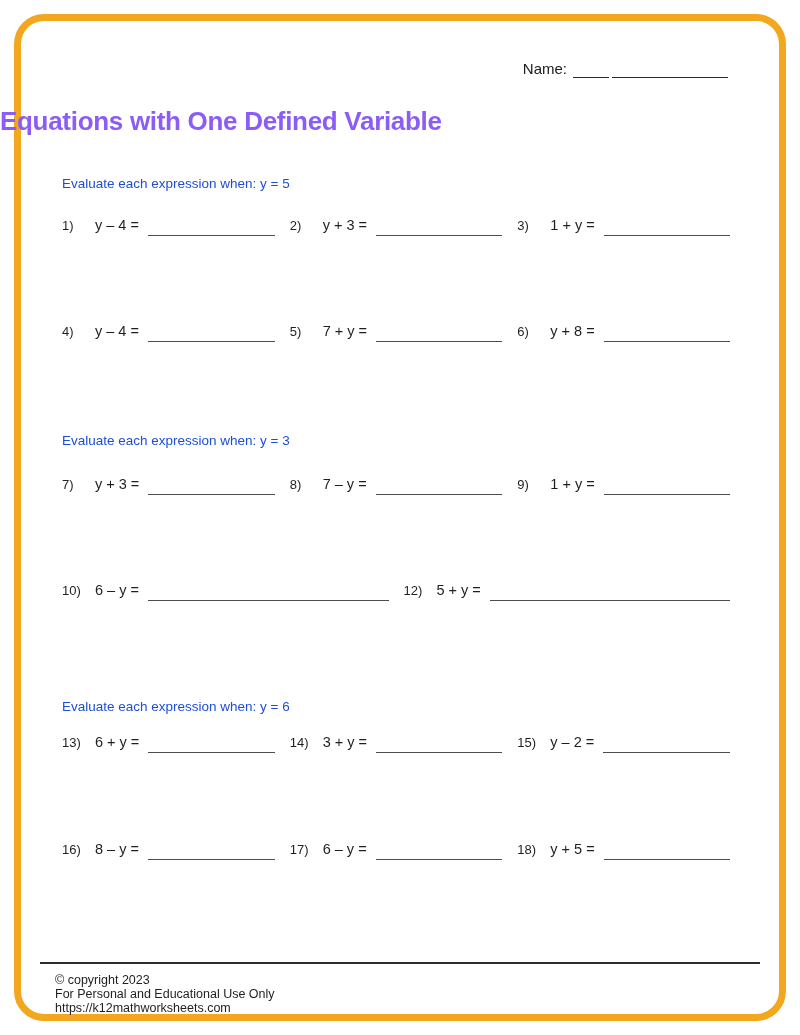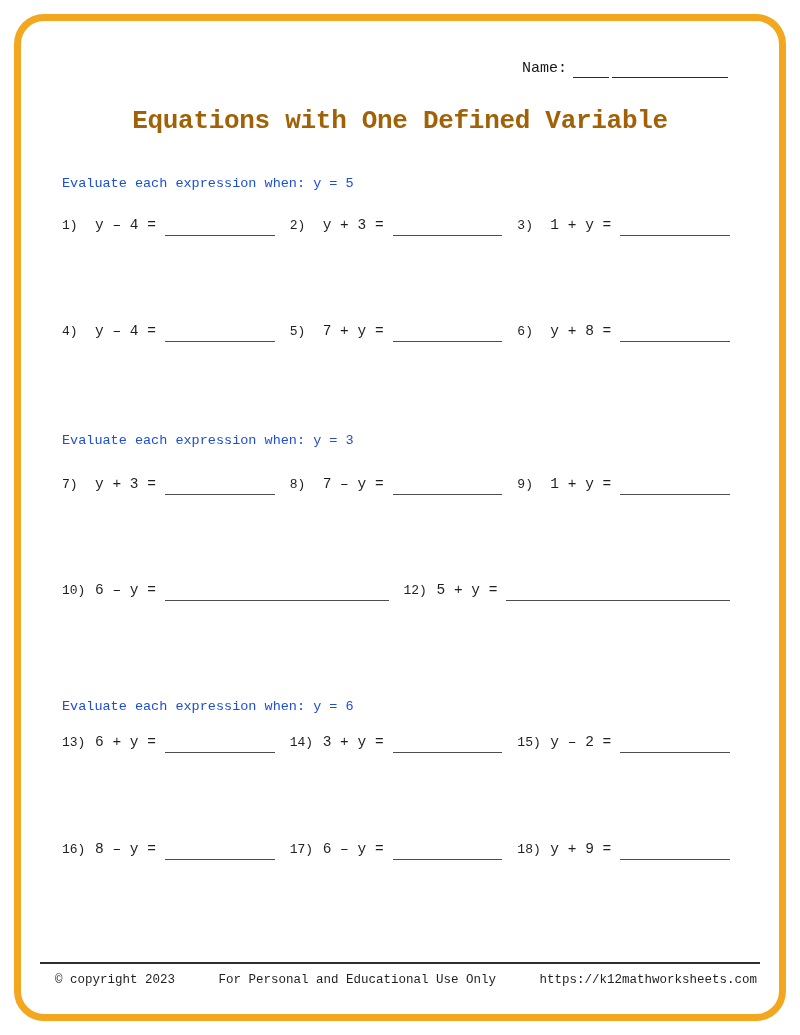--- a/index.html
+++ b/index.html
@@ -8,21 +8,20 @@
     background: #ffffff;
     font-family: "Liberation Sans", sans-serif;
     color: #222222;
   }
   .page {
     position: relative;
     width: 800px;
     height: 1035px;
     background: #ffffff;
     overflow: hidden;
-    font-family: Liberation Mono, monospace;
   }
   .border-frame {
     position: absolute;
     left: 14px;
     top: 14px;
     right: 14px;
     bottom: 14px;
     border: 7px solid #F2A71E;
     border-radius: 30px;
     pointer-events: none;
@@ -46,25 +45,25 @@
   }
   .name-line-seg.short { width: 36px; margin-right: 3px; }
   .name-line-seg.long  { width: 116px; }
 
   
   .title {
     position: absolute;
     top: 106px;
     left: 0;
     width: 100%;
-    text-align: center;
+    text-align: left;
     font-size: 26px;
     font-weight: 700;
     letter-spacing: -0.3px;
-    color: #a16207;
+    color: #8b5cf6;
   }
 
   
   .instruction {
     position: absolute;
     left: 62px;
     font-size: 13.5px;
     color: #1d4ed8;
   }
   .instr-1 { top: 176px; }
@@ -121,23 +120,24 @@
     top: 962px;
     border-top: 2px solid #2e2e2e;
   }
   .footer-row {
     position: absolute;
     left: 55px;
     right: 43px;
     top: 973px;
     display: flex;
     justify-content: space-between;
-    align-items: center;
+    align-items: flex-start;
     font-size: 12.5px;
     color: #1f1f1f;
+    flex-direction: column;
   }
   .footer-center { text-align: center; }
   .footer-right  { text-align: right; }
 </style>
 </head>
 <body>
 
 <div class="page">
   <div class="border-frame"></div>
 
@@ -246,21 +246,21 @@
       <span class="pexpr">8 – y =</span>
       <span class="answer-line"></span>
     </div>
     <div class="prob">
       <span class="pnum">17)</span>
       <span class="pexpr">6 – y =</span>
       <span class="answer-line"></span>
     </div>
     <div class="prob">
       <span class="pnum">18)</span>
-      <span class="pexpr">y + 9 =</span>
+      <span class="pexpr">y + 5 =</span>
       <span class="answer-line"></span>
     </div>
   </div>
 
   <div class="footer-rule"></div>
   <div class="footer-row">
     <span class="footer-left">© copyright 2023</span>
     <span class="footer-center">For Personal and Educational Use Only</span>
     <span class="footer-right">https://k12mathworksheets.com</span>
   </div>

